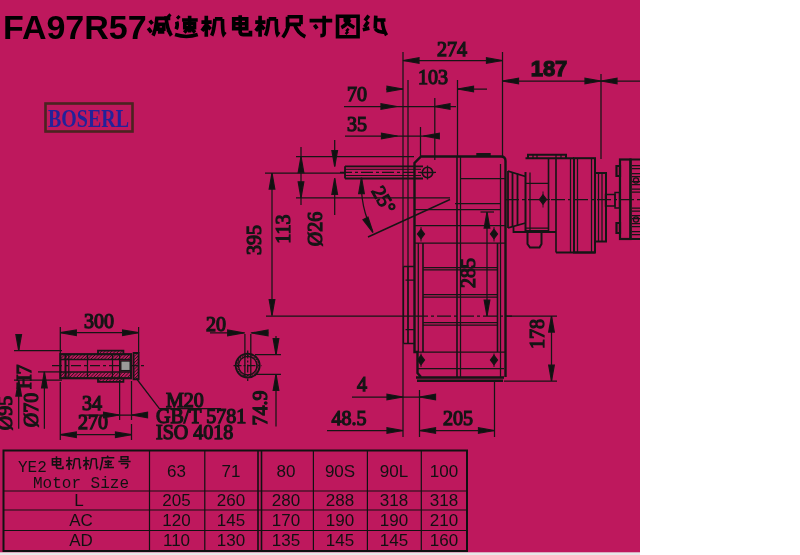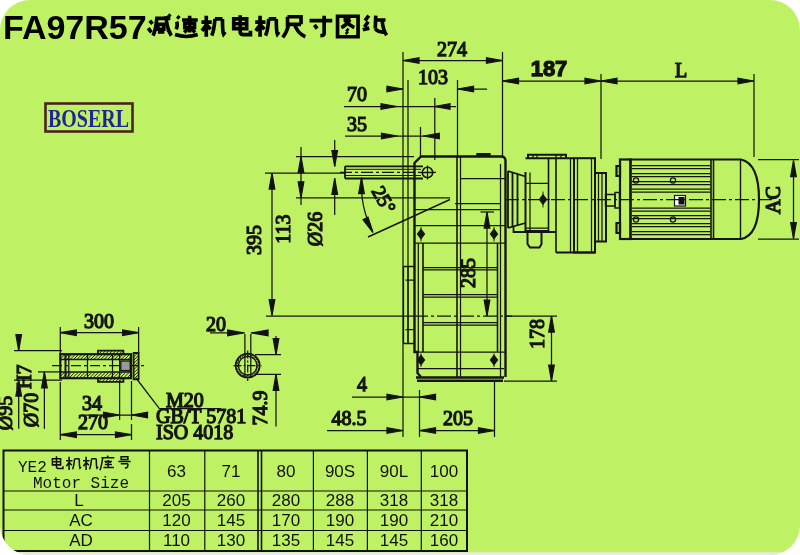--- a/index.html
+++ b/index.html
@@ -1,16 +1,16 @@
 <!DOCTYPE html>
 <html><head>
 <meta charset="utf-8">
 <style>
   html,body{margin:0;padding:0;background:#fff;}
-  #canvas{position:relative;width:800px;height:555px;background:#bef264;overflow:hidden;border-radius:30px;}
+  #canvas{position:relative;width:640px;height:555px;background:#be185d;overflow:hidden;}
   svg{position:absolute;top:0;left:0;}
   .dim{font-family:"Liberation Serif",serif;font-size:20px;fill:#151515;}
   .dimb{font-family:"Liberation Sans",sans-serif;font-weight:bold;font-size:22px;fill:#111;}
   .tnum{font-family:"Liberation Sans",sans-serif;font-size:17px;fill:#111;}
   .tmono{font-family:"Liberation Mono",monospace;font-size:16px;fill:#111;}
 </style>
 </head>
 <body>
 <div id="canvas">
 <svg width="800" height="555" viewBox="0 0 800 555">

